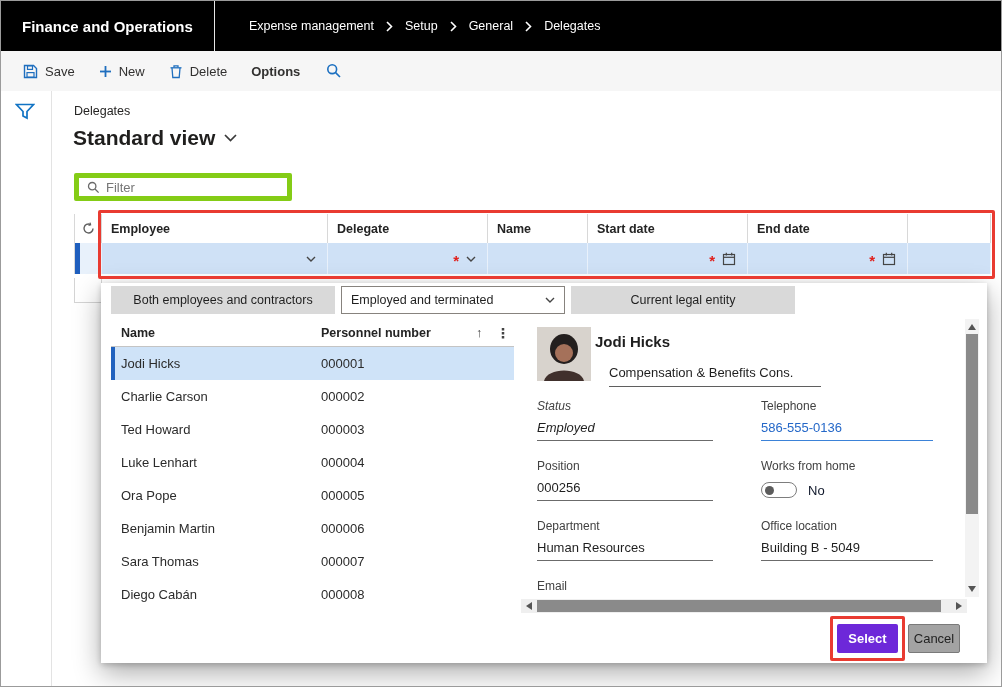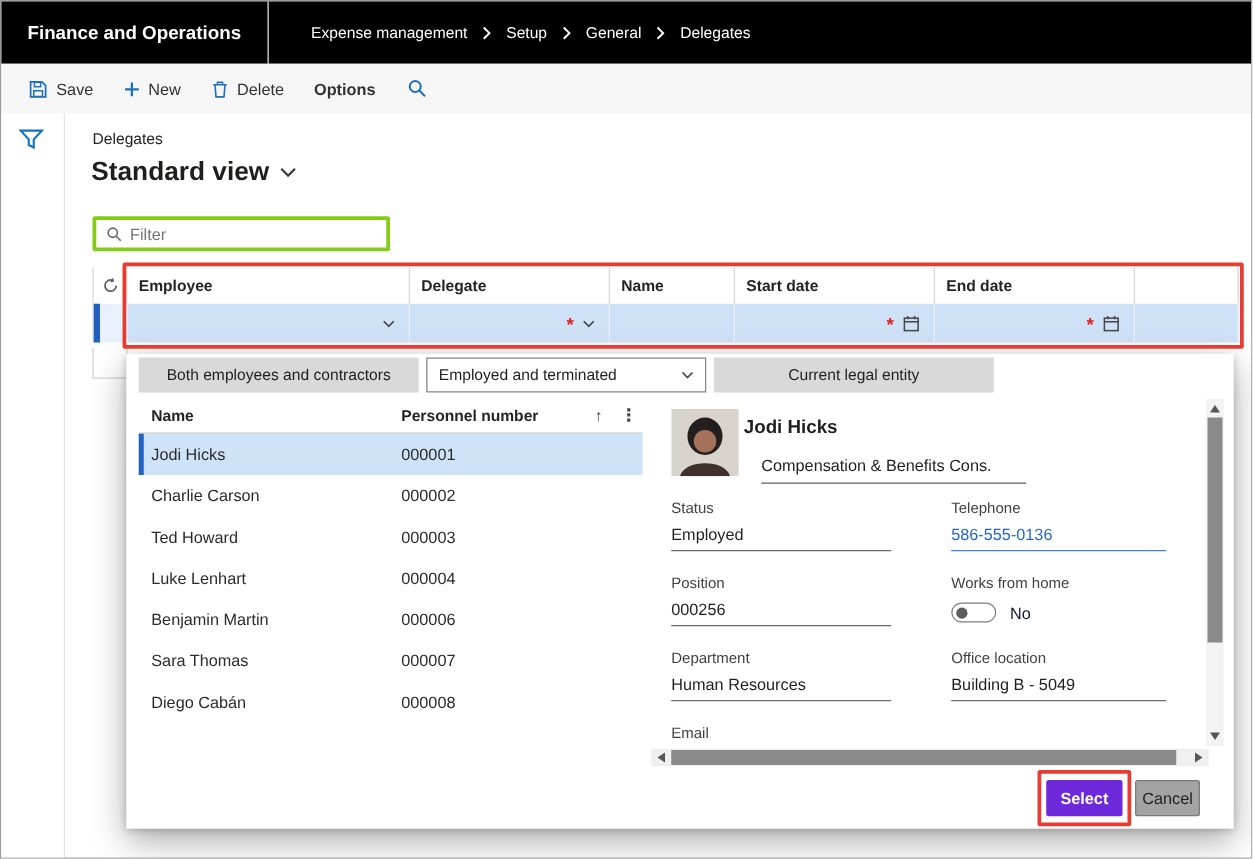--- a/index.html
+++ b/index.html
@@ -20,21 +20,21 @@
   .ab-btn.bold { font-weight:bold; }
   .ab-search { padding:0 14px; height:40px; display:flex; align-items:center; cursor:pointer; }
 
   
   .left-rail { position:absolute; left:0; top:90px; width:51px; bottom:0; background:#fff; border-right:1px solid #e3e3e3; }
   .rail-filter { position:absolute; left:14px; top:12px; cursor:pointer; }
 
   
   .caption { position:absolute; left:73px; top:103px; font-size:12.5px; color:#252423; }
   .view-title { position:absolute; left:72px; top:125px; font-size:21px; font-weight:700; color:#1f1e1d; display:flex; align-items:center; gap:9px; cursor:pointer; }
-  .filter-box { position:absolute; left:73px; top:172px; width:238px; height:28px; border:3px solid #84cc16; border-radius:2px; background:#fff; display:flex; align-items:center; padding:0 8px; gap:6px; }
+  .filter-box { position:absolute; left:73px; top:172px; width:218px; height:28px; border:5px solid #84cc16; border-radius:2px; background:#fff; display:flex; align-items:center; padding:0 8px; gap:6px; }
   .filter-box input { border:0; outline:0; font-size:13px; width:100%; font-family:inherit; color:#323130; background:transparent; }
   .filter-box input::placeholder { color:#767676; }
 
   
   .grid { position:absolute; left:73px; top:213px; }
   .grid-row { display:flex; }
   .gh { height:29px; font-size:12.5px; font-weight:700; color:#242424; display:flex; align-items:center; padding:0 9px; border-right:1px solid #d8d8d8; background:#fff; }
   .gh.w-sel { justify-content:center; padding:0; border-left:1px solid #d8d8d8; }
   .gc { height:31px; background:#cfe1f6; display:flex; align-items:center; justify-content:flex-end; gap:7px; padding:0 11px; border-right:1px solid #e9f1fb; }
   .w-sel { width:28px; } .w-c1 { width:226px; } .w-c2 { width:160px; } .w-c3 { width:100px; } .w-c4 { width:160px; } .w-c5 { width:160px; } .w-fill { width:83px; }
@@ -67,21 +67,21 @@
   .lk-row.selected::before { content:""; position:absolute; left:0; top:0; bottom:0; width:4px; background:#2162be; }
 
   .lk-details { position:absolute; left:424px; top:36px; width:434px; height:278px; overflow:hidden; }
   .avatar { position:absolute; left:12px; top:8px; width:54px; height:54px; }
   .det-name { position:absolute; left:70px; top:14px; font-size:15px; font-weight:700; color:#1f1f1f; }
   .det-title { position:absolute; left:84px; top:46px; width:212px; font-size:13px; color:#1f1f1f; padding-bottom:6px; border-bottom:1px solid #5f5f5f; white-space:nowrap; }
   .fld { position:absolute; width:176px; }
   .fld .lbl { font-size:12px; color:#424242; }
   .fld .val { margin-top:7px; font-size:13px; color:#1f1f1f; padding-bottom:5px; border-bottom:1px solid #6b6b6b; min-height:17px; white-space:nowrap; }
   .fld .val.link { color:#2568c8; border-bottom-color:#3b82d8; cursor:pointer; }
-  .f-status { left:12px; top:80px; } .f-phone { left:236px; top:80px; width:172px; }
+  .f-status { left:12px; top:80px;font-style:italic; } .f-phone { left:236px; top:80px; width:172px; }
   .f-position { left:12px; top:140px; } .f-wfh { left:236px; top:140px; width:172px; }
   .f-dept { left:12px; top:200px; } .f-office { left:236px; top:200px; width:172px; }
   .f-email { left:12px; top:260px; } .f-addr { left:236px; top:260px; width:172px;margin-top:32px; }
   .toggle { display:flex; align-items:center; gap:11px; margin-top:9px; }
   .toggle-pill { width:36px; height:16px; border:1px solid #7d7d7d; border-radius:9px; position:relative; background:#fff; cursor:pointer; }
   .toggle-knob { position:absolute; left:3px; top:2.5px; width:9px; height:9px; border-radius:50%; background:#5c5c5c; }
   .toggle-text { font-size:13px; color:#0f172a; }
 
   
   .vscroll { position:absolute; left:864px; top:36px; width:14px; height:278px; background:#f3f3f3; }
@@ -296,20 +296,24 @@
       </div>
       <div class="lk-row">
         <span class="lk-cell-name">Ted Howard</span>
         <span class="lk-cell-num">000003</span>
       </div>
       <div class="lk-row">
         <span class="lk-cell-name">Luke Lenhart</span>
         <span class="lk-cell-num">000004</span>
       </div>
       <div class="lk-row">
+        <span class="lk-cell-name">Ora Pope</span>
+        <span class="lk-cell-num">000005</span>
+      </div>
+      <div class="lk-row">
         <span class="lk-cell-name">Benjamin Martin</span>
         <span class="lk-cell-num">000006</span>
       </div>
       <div class="lk-row">
         <span class="lk-cell-name">Sara Thomas</span>
         <span class="lk-cell-num">000007</span>
       </div>
       <div class="lk-row">
         <span class="lk-cell-name">Diego Cabán</span>
         <span class="lk-cell-num">000008</span>

